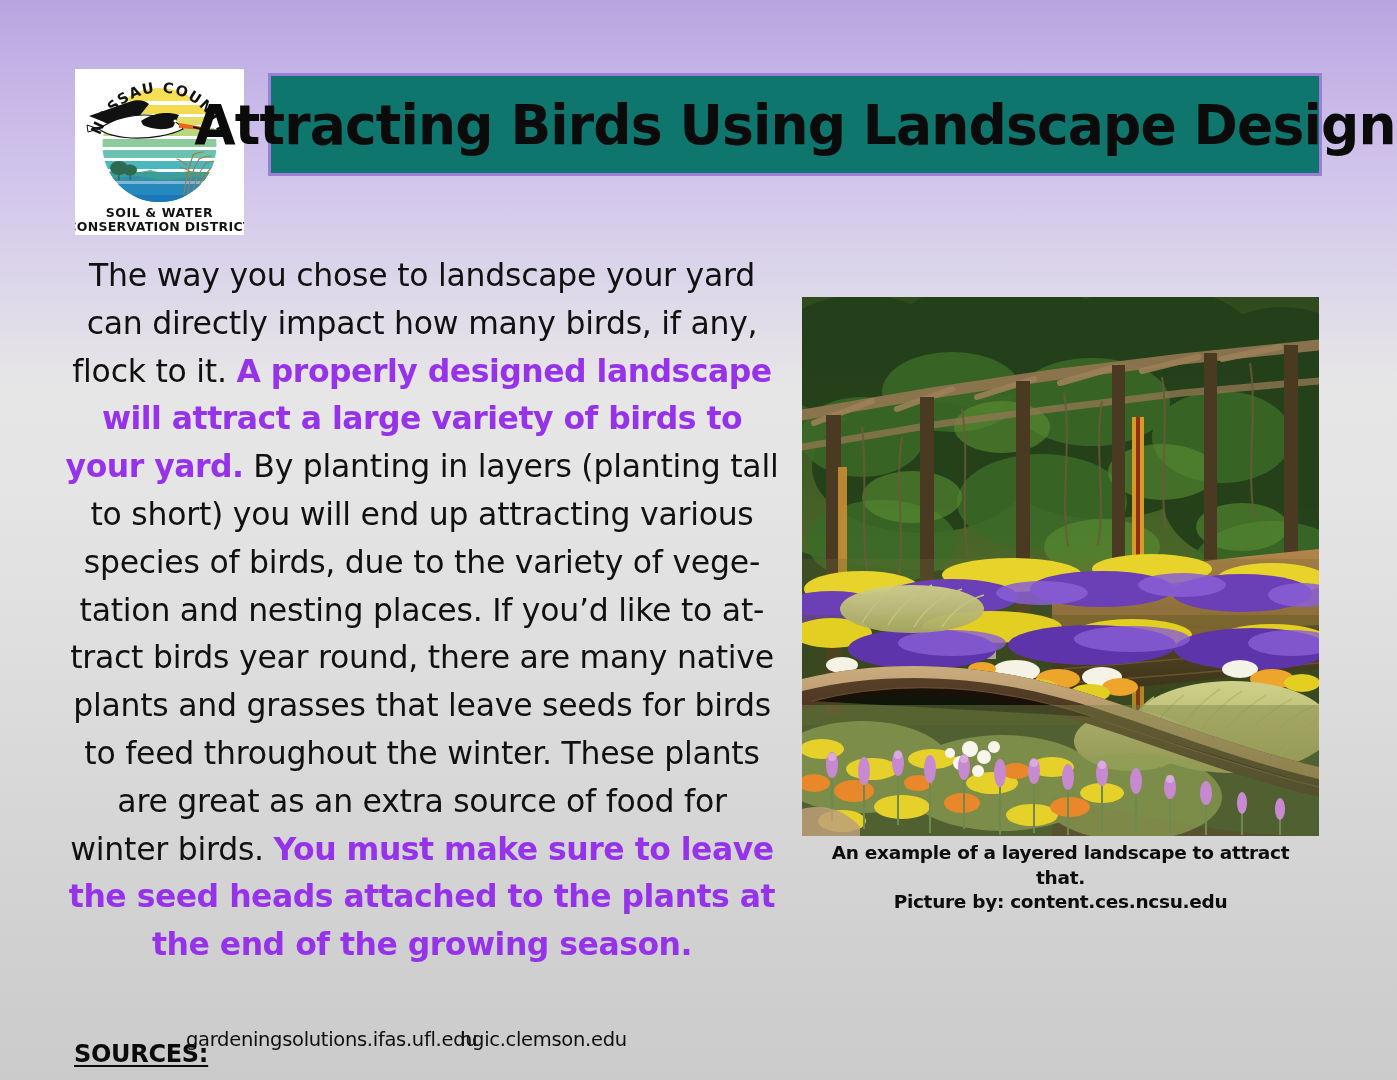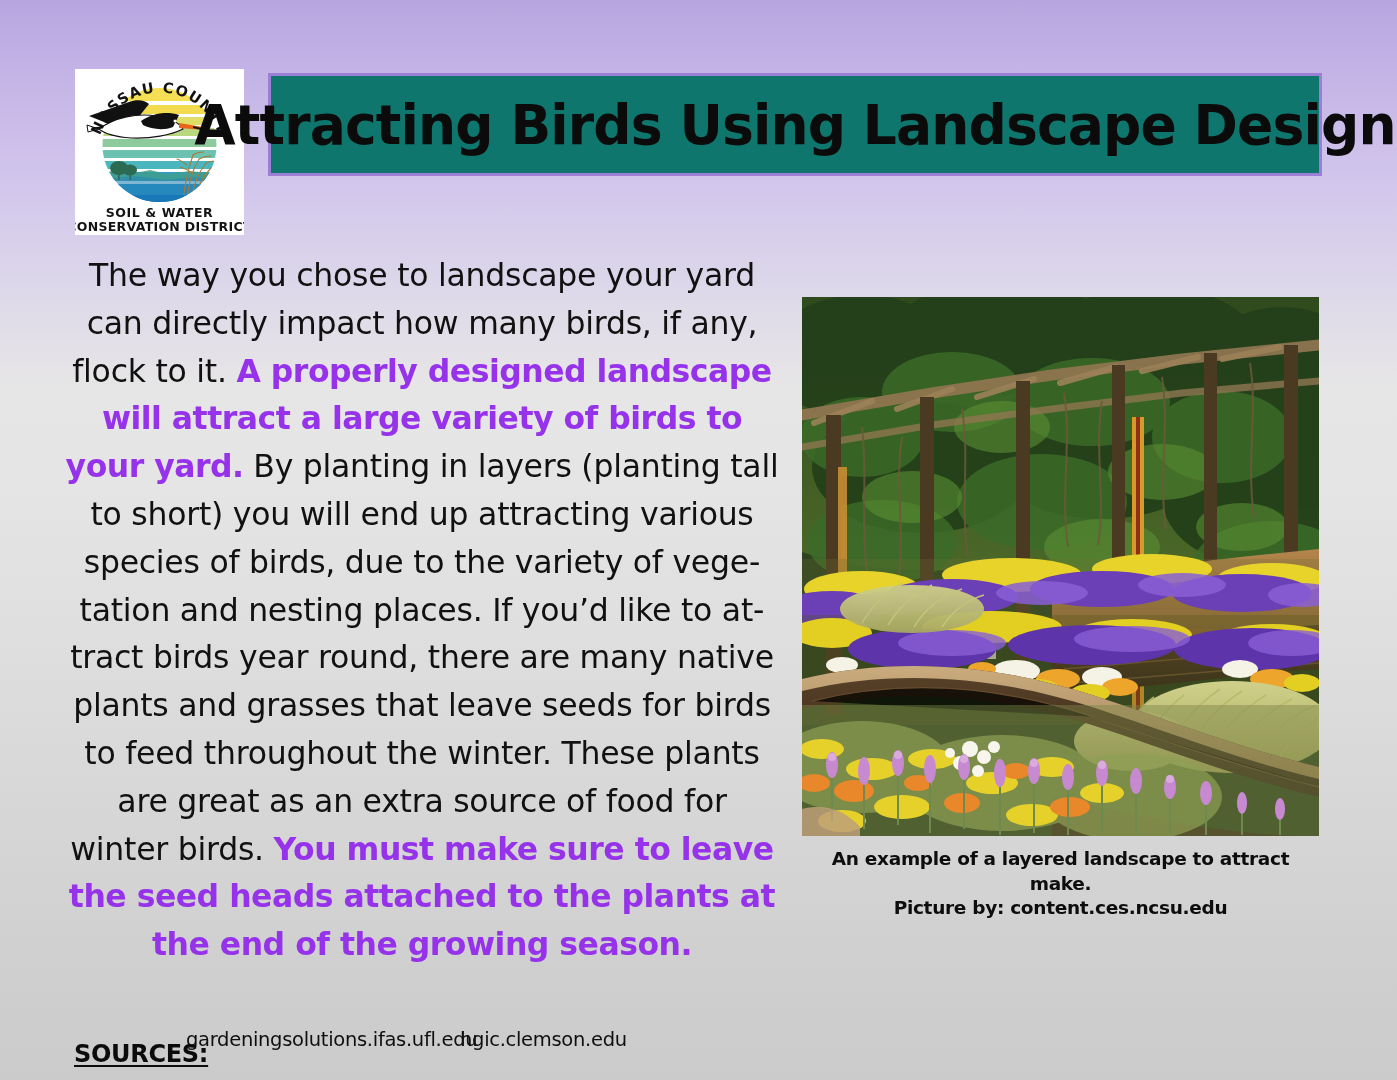--- a/index.html
+++ b/index.html
@@ -99,21 +99,21 @@
     position: relative;
     width: 517px; height: 539px;
     overflow: hidden;
     background: #2e4320;
   }
 
   #photo svg { display: block; width: 517px; height: 539px; }
 
   #caption {
     width: 517px;
-    margin-top: 11px;
+    margin-top: 5px;
     text-align: center;
     font-family: "DejaVu Sans", sans-serif;
     font-weight: bold;
     font-size: 18.5px;
     line-height: 24.5px;
     color: #0d0d0d;
     letter-spacing: -0.3px;
   }
 
   
@@ -534,21 +534,21 @@
         <circle cx="300" cy="468" r="4"></circle>
           <circle cx="368" cy="482" r="4"></circle>
       </g>
 
       <path d="M0 512 C24 506 44 514 58 530 L58 539 L0 539 Z" fill="#bda079" opacity="0.85"></path>
     </svg>
   </div>
 
   <div id="caption">
     <div>An example of a layered landscape to attract</div>
-    <div>make.</div>
+    <div>that.</div>
     <div>Picture by: content.ces.ncsu.edu</div>
   </div>
 </div>
 
 <div id="sources">
   <div id="sources-label">SOURCES:</div>
   <div class="src-col" id="src-col-1">
     <div>gardeningsolutions.ifas.ufl.edu</div>
   </div>
   <div class="src-col" id="src-col-2">

